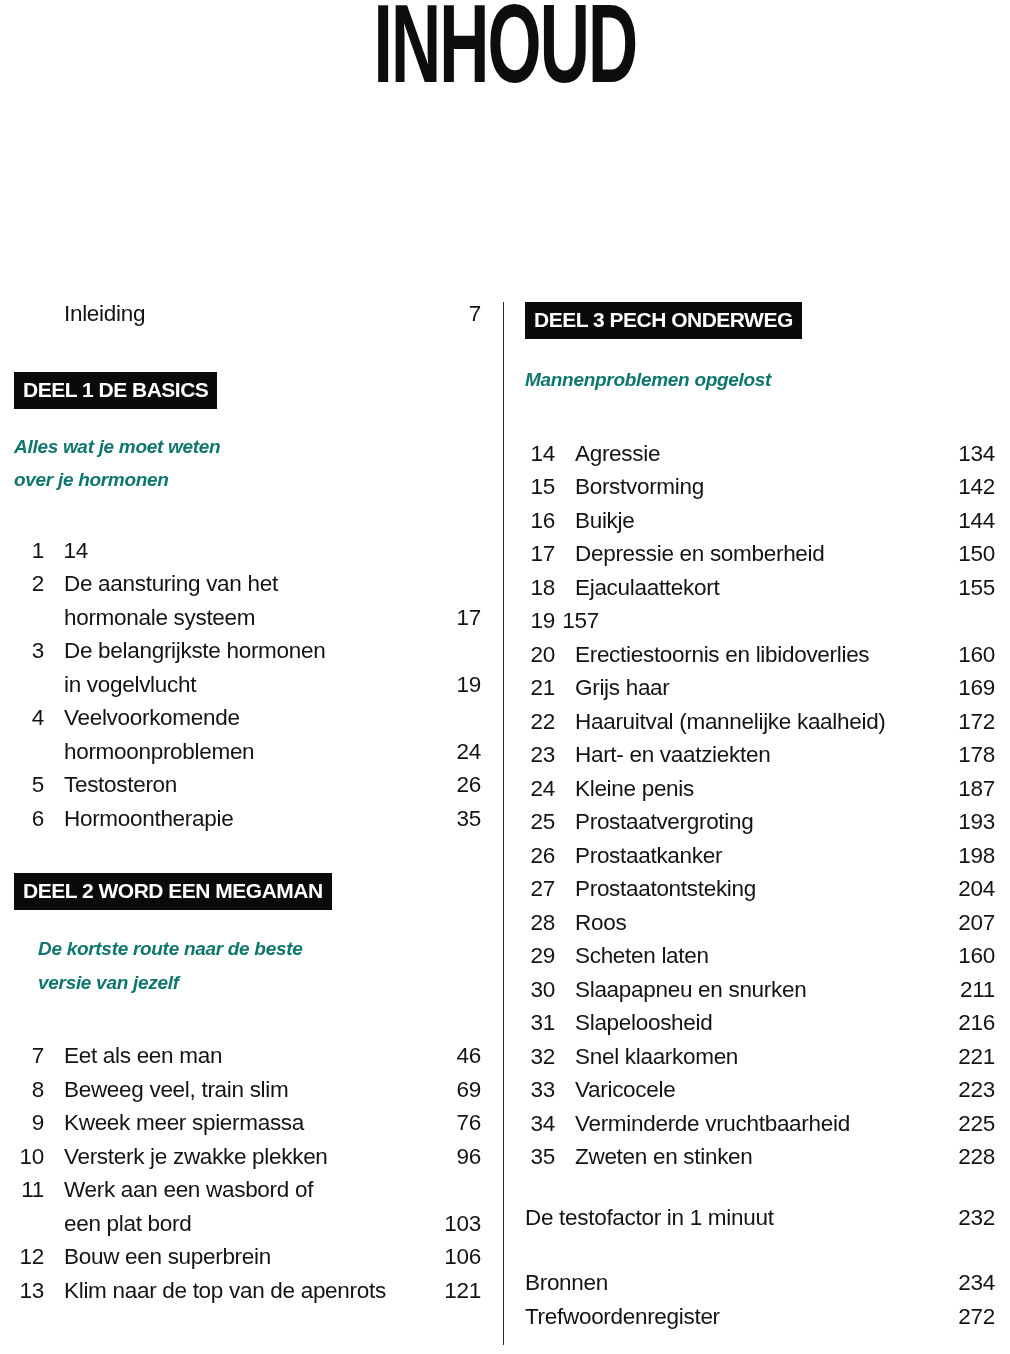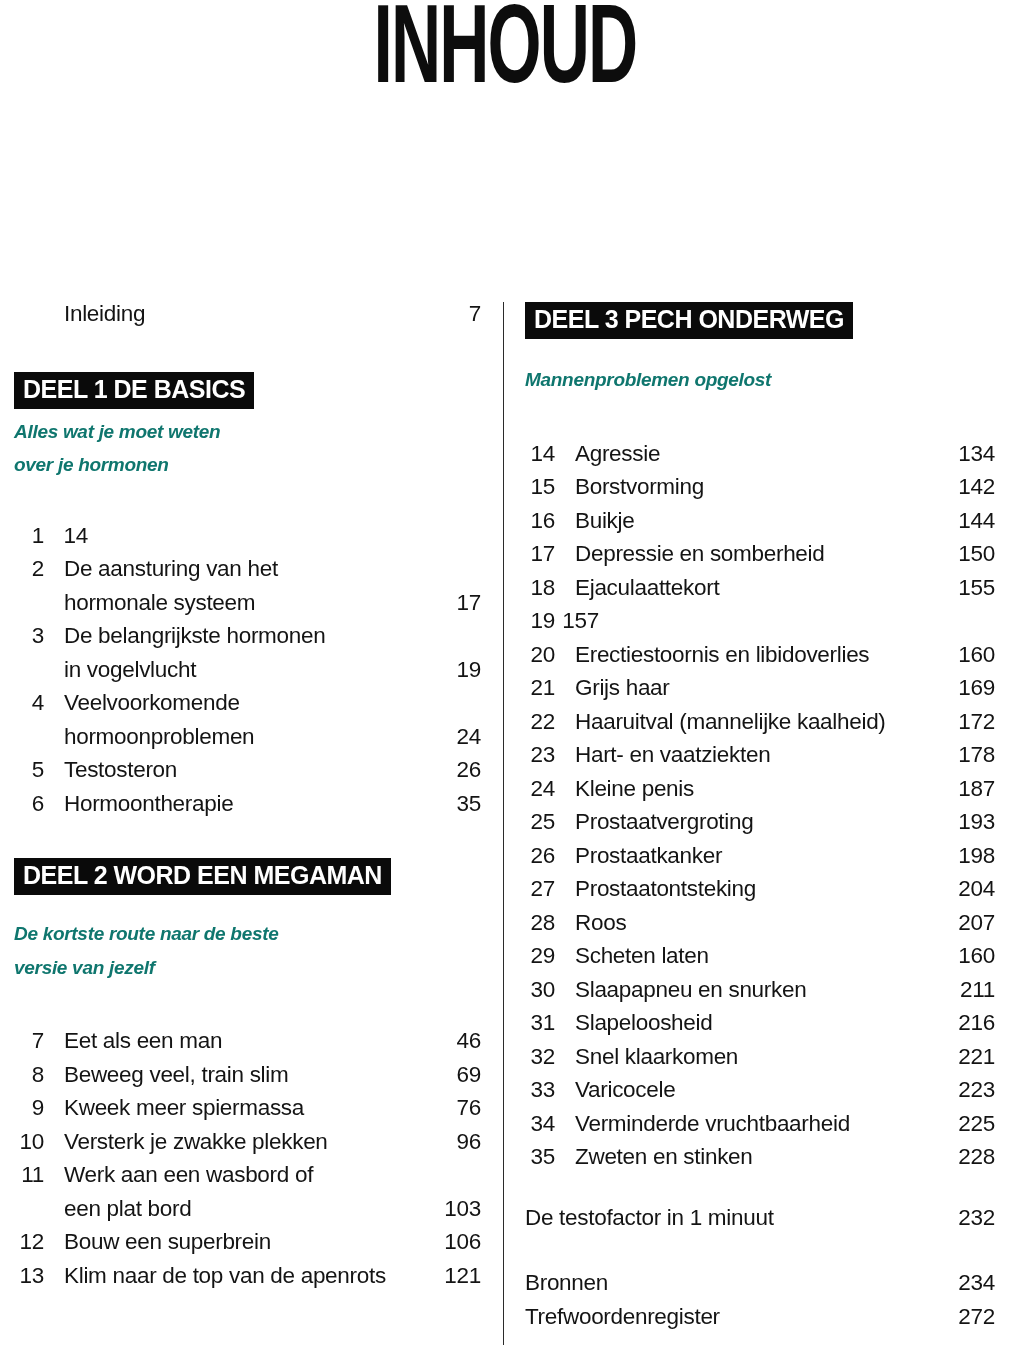--- a/index.html
+++ b/index.html
@@ -32,21 +32,21 @@
   .col-left{left:14px;top:297px;width:467px;}
   .col-right{left:525px;top:302px;width:470px;}
   .divider{
     position:absolute;left:503px;top:302px;
     width:1px;height:1043px;background:#2b2b2b;
   }
   
   .bar{
     display:inline-block;
     background:#0a0a0a;color:#ffffff;
-    font-weight:700;font-size:25px;line-height:25px;
+    font-weight:700;font-size:21px;line-height:25px;
     letter-spacing:-0.5px;
     padding:5px 9px 7px 9px;
     white-space:nowrap;
   }
   .subtitle{
     font-weight:700;font-size:19px;line-height:33.5px;
     letter-spacing:-0.3px;
     color:#0f766e;
     white-space:pre-line;
     font-style:italic;
@@ -65,24 +65,24 @@
     flex:1;padding-left:20px;
     white-space:pre-line;
   }
   .ttl.noindent{padding-left:0;}
   .pg{
     flex:none;text-align:right;min-width:44px;
     align-self:flex-end;
   }
   
   .col-left .bar-1{margin-top:41px;}
-  .col-left .sub-1{margin-top:6px;}
+  .col-left .sub-1{margin-top:21px;}
   .col-left .list-1{margin-top:37px;}
   .col-left .bar-2{margin-top:38px;}
-  .col-left .sub-2{margin-top:22px;}
+  .col-left .sub-2{margin-top:22px;margin-left:24px;}
   .col-left .list-2{margin-top:40px;}
   .col-right .sub-3{margin-top:24px;}
   .col-right .list-3{margin-top:40px;}
   .col-right .row-testofactor{margin-top:27px;}
   .col-right .row-bronnen{margin-top:32px;}
 </style>
 </head>
 <body>
 
 <div class="page-title">

